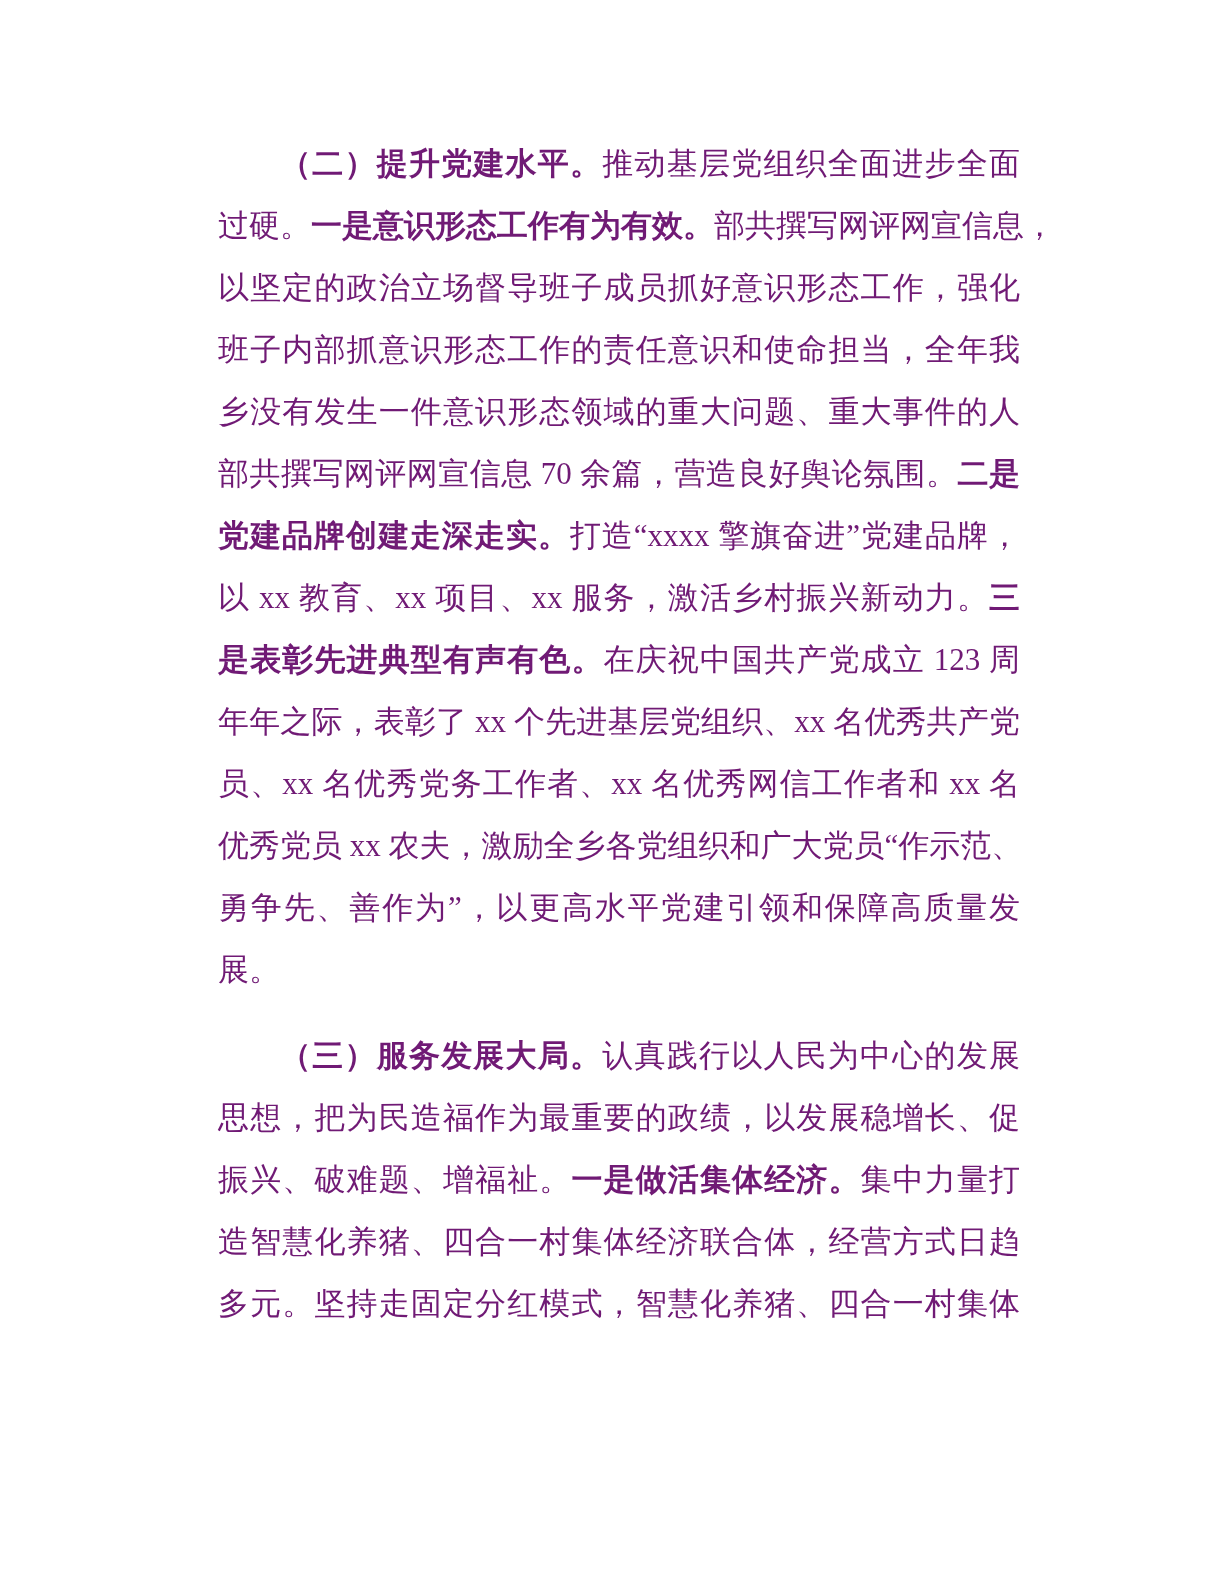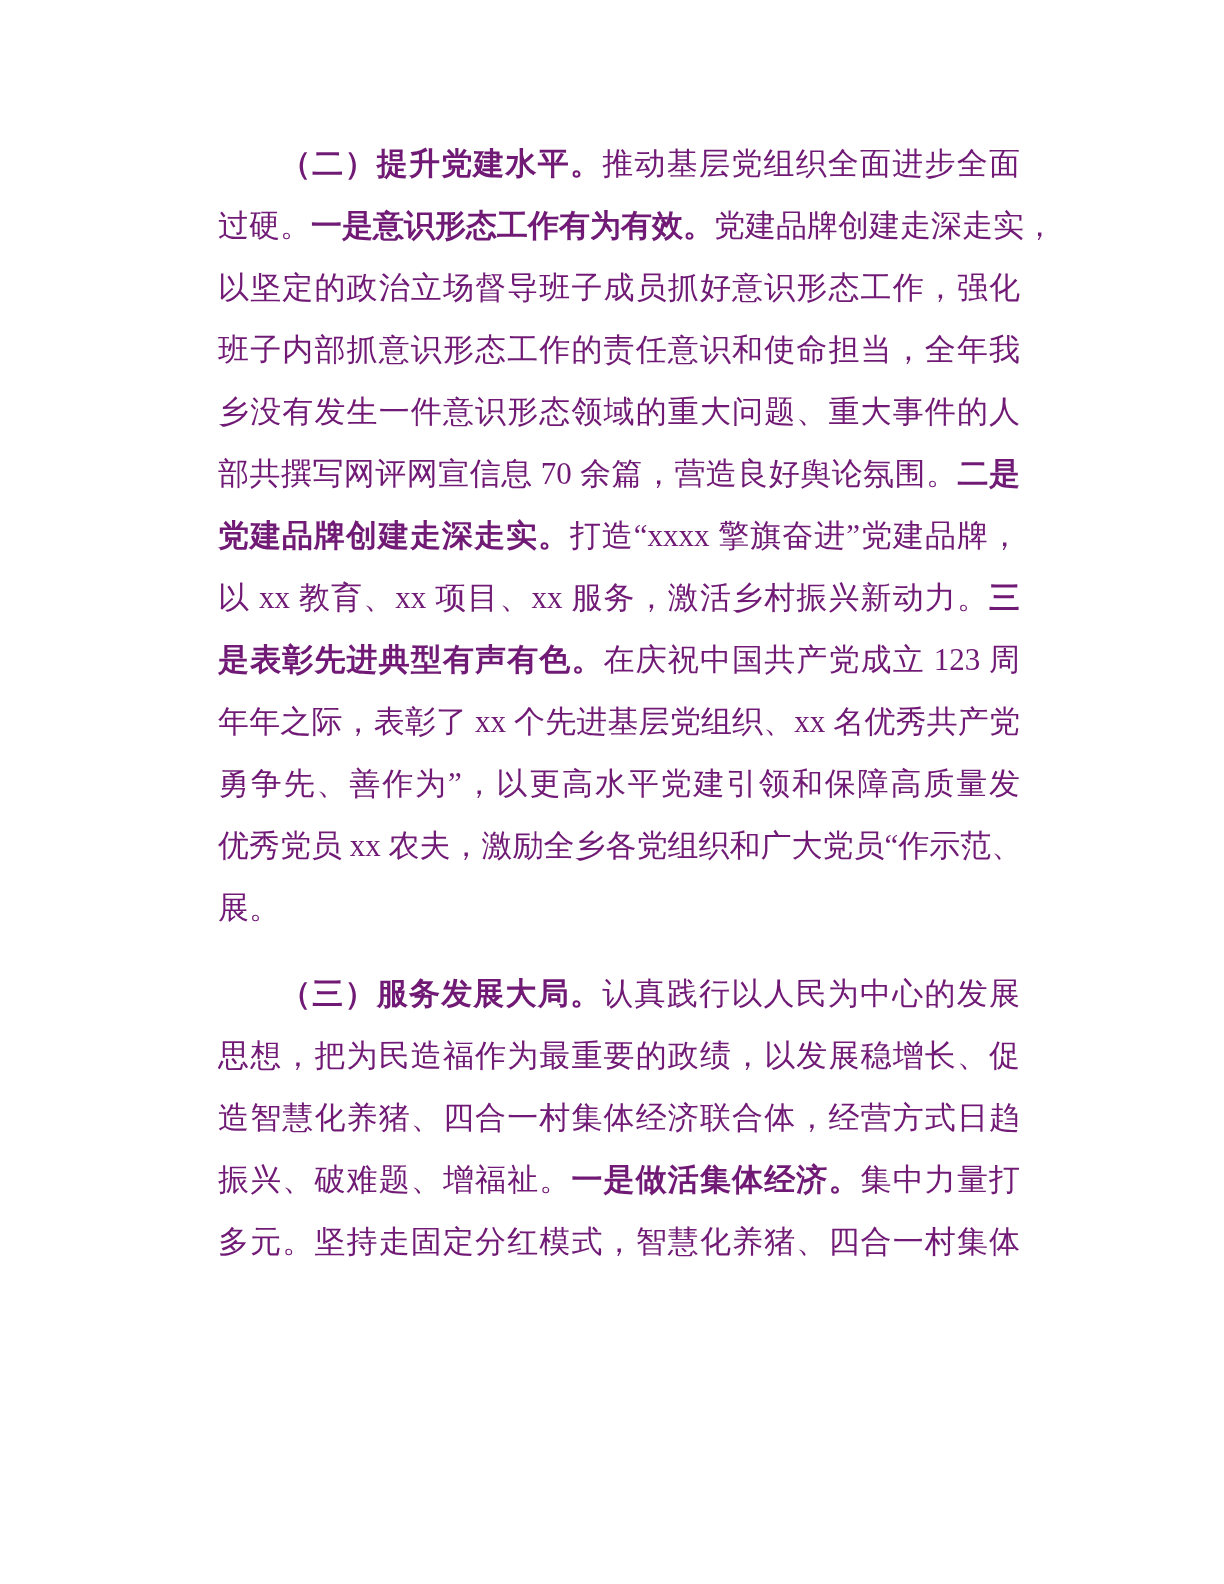--- a/index.html
+++ b/index.html
@@ -56,34 +56,35 @@
     font-family: "Liberation Sans", sans-serif;
   }
 </style>
 </head>
 <body>
 
 <div class="page">
   <div class="content">
       <div class="paragraph">
         <div class="line justify indent"><span class="seg seg-bold">（二）提升党建水平。</span><span class="seg">推动基层党组织全面进步全面</span></div>
-        <div class="line justify"><span class="seg">过硬。</span><span class="seg seg-bold">一是意识形态工作有为有效。</span><span class="seg">党建品牌创建走深走实，</span></div>
+        <div class="line justify"><span class="seg">过硬。</span><span class="seg seg-bold">一是意识形态工作有为有效。</span><span class="seg">部共撰写网评网宣信息，</span></div>
         <div class="line justify"><span class="seg">以坚定的政治立场督导班子成员抓好意识形态工作，强化</span></div>
         <div class="line justify"><span class="seg">班子内部抓意识形态工作的责任意识和使命担当，全年我</span></div>
         <div class="line justify"><span class="seg">乡没有发生一件意识形态领域的重大问题、重大事件的人</span></div>
         <div class="line justify"><span class="seg">部共撰写网评网宣信息 70 余篇，营造良好舆论氛围。</span><span class="seg seg-bold">二是</span></div>
         <div class="line justify"><span class="seg seg-bold">党建品牌创建走深走实。</span><span class="seg">打造“xxxx 擎旗奋进”党建品牌，</span></div>
         <div class="line justify"><span class="seg">以 xx 教育、xx 项目、xx 服务，激活乡村振兴新动力。</span><span class="seg seg-bold">三</span></div>
         <div class="line justify"><span class="seg seg-bold">是表彰先进典型有声有色。</span><span class="seg">在庆祝中国共产党成立 123 周</span></div>
         <div class="line justify"><span class="seg">年年之际，表彰了 xx 个先进基层党组织、xx 名优秀共产党</span></div>
+        <div class="line justify"><span class="seg">员、xx 名优秀党务工作者、xx 名优秀网信工作者和 xx 名</span></div>
+        <div class="line justify"><span class="seg">优秀党员 xx 农夫，激励全乡各党组织和广大党员“作示范、</span></div>
         <div class="line justify"><span class="seg">勇争先、善作为”，以更高水平党建引领和保障高质量发</span></div>
-        <div class="line justify"><span class="seg">优秀党员 xx 农夫，激励全乡各党组织和广大党员“作示范、</span></div>
         <div class="line nojustify"><span class="seg">展。</span></div>
       </div>
       <div class="paragraph">
         <div class="line justify indent"><span class="seg seg-bold">（三）服务发展大局。</span><span class="seg">认真践行以人民为中心的发展</span></div>
         <div class="line justify"><span class="seg">思想，把为民造福作为最重要的政绩，以发展稳增长、促</span></div>
+        <div class="line justify"><span class="seg">振兴、破难题、增福祉。</span><span class="seg seg-bold">一是做活集体经济。</span><span class="seg">集中力量打</span></div>
         <div class="line justify"><span class="seg">造智慧化养猪、四合一村集体经济联合体，经营方式日趋</span></div>
-        <div class="line justify"><span class="seg">振兴、破难题、增福祉。</span><span class="seg seg-bold">一是做活集体经济。</span><span class="seg">集中力量打</span></div>
         <div class="line justify"><span class="seg">多元。坚持走固定分红模式，智慧化养猪、四合一村集体</span></div>
       </div>
     </div>
 </div>
 
 </body></html>

